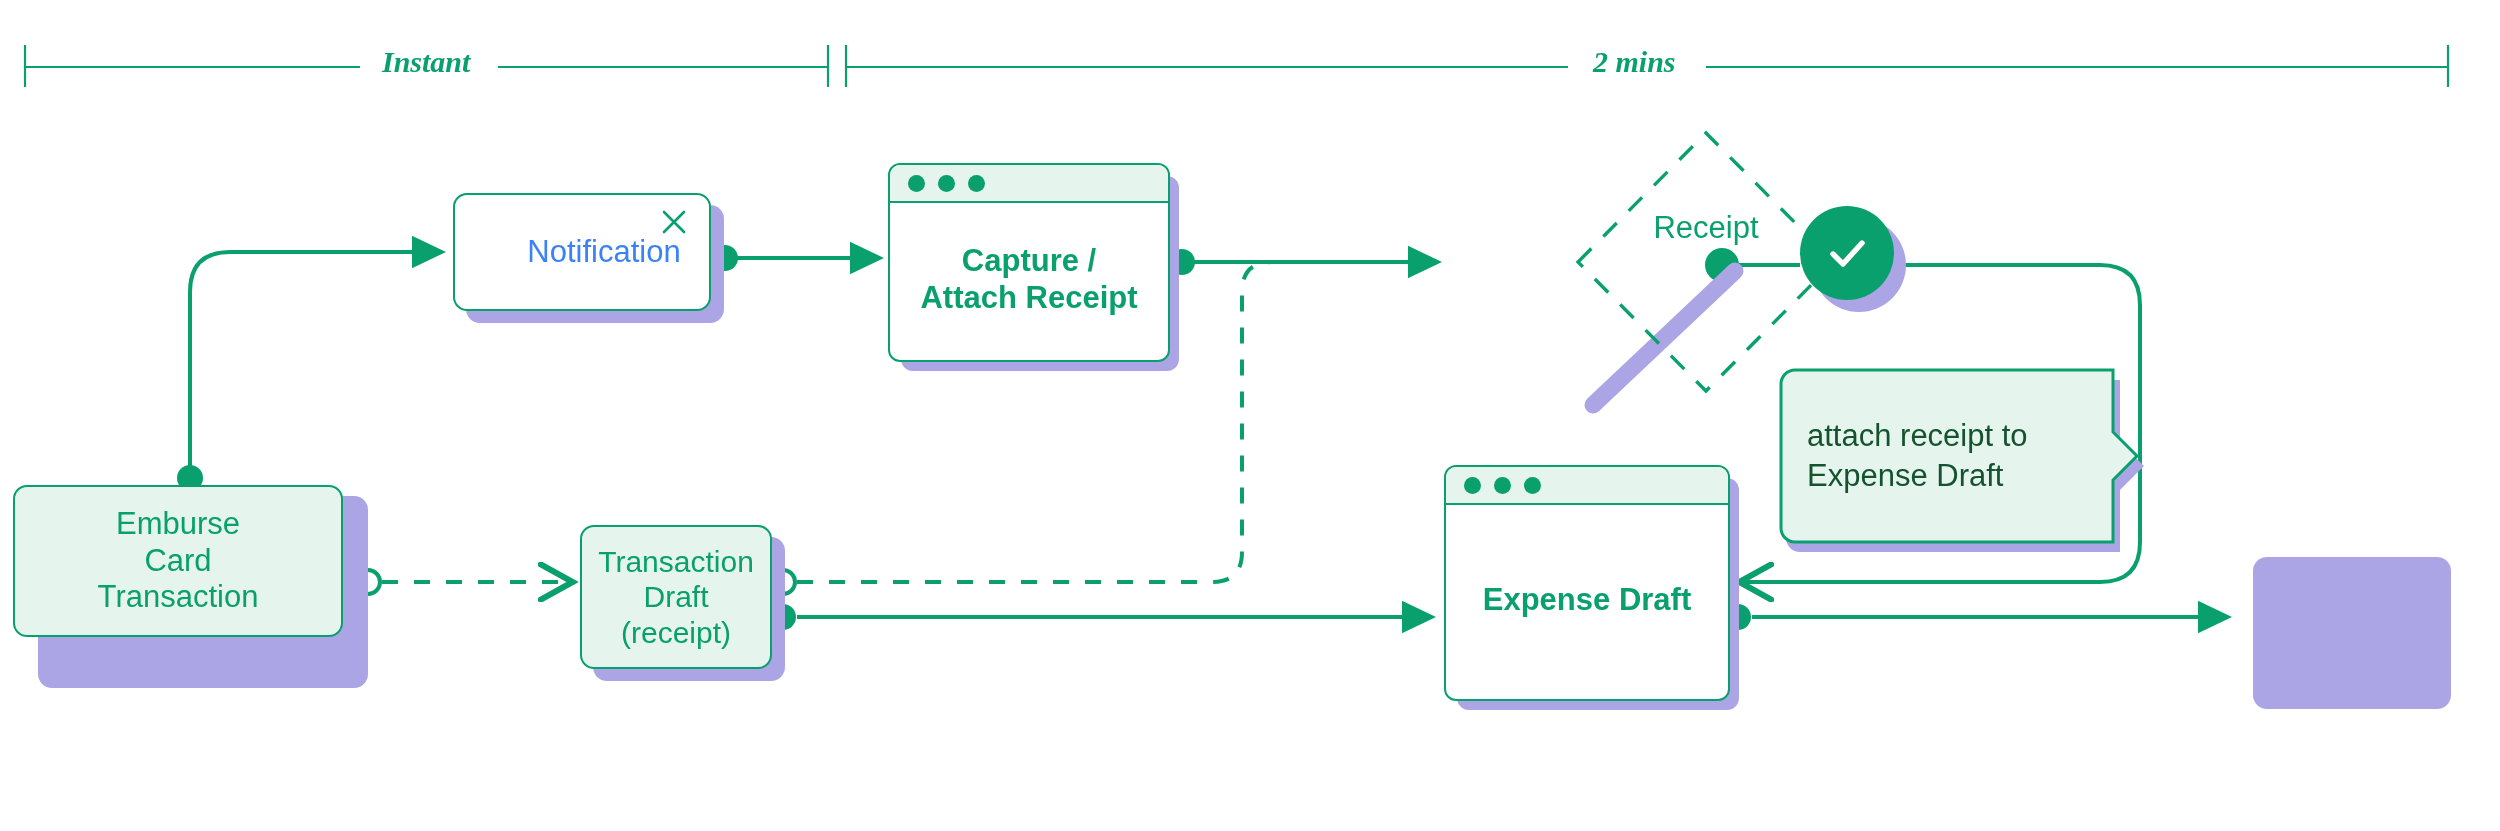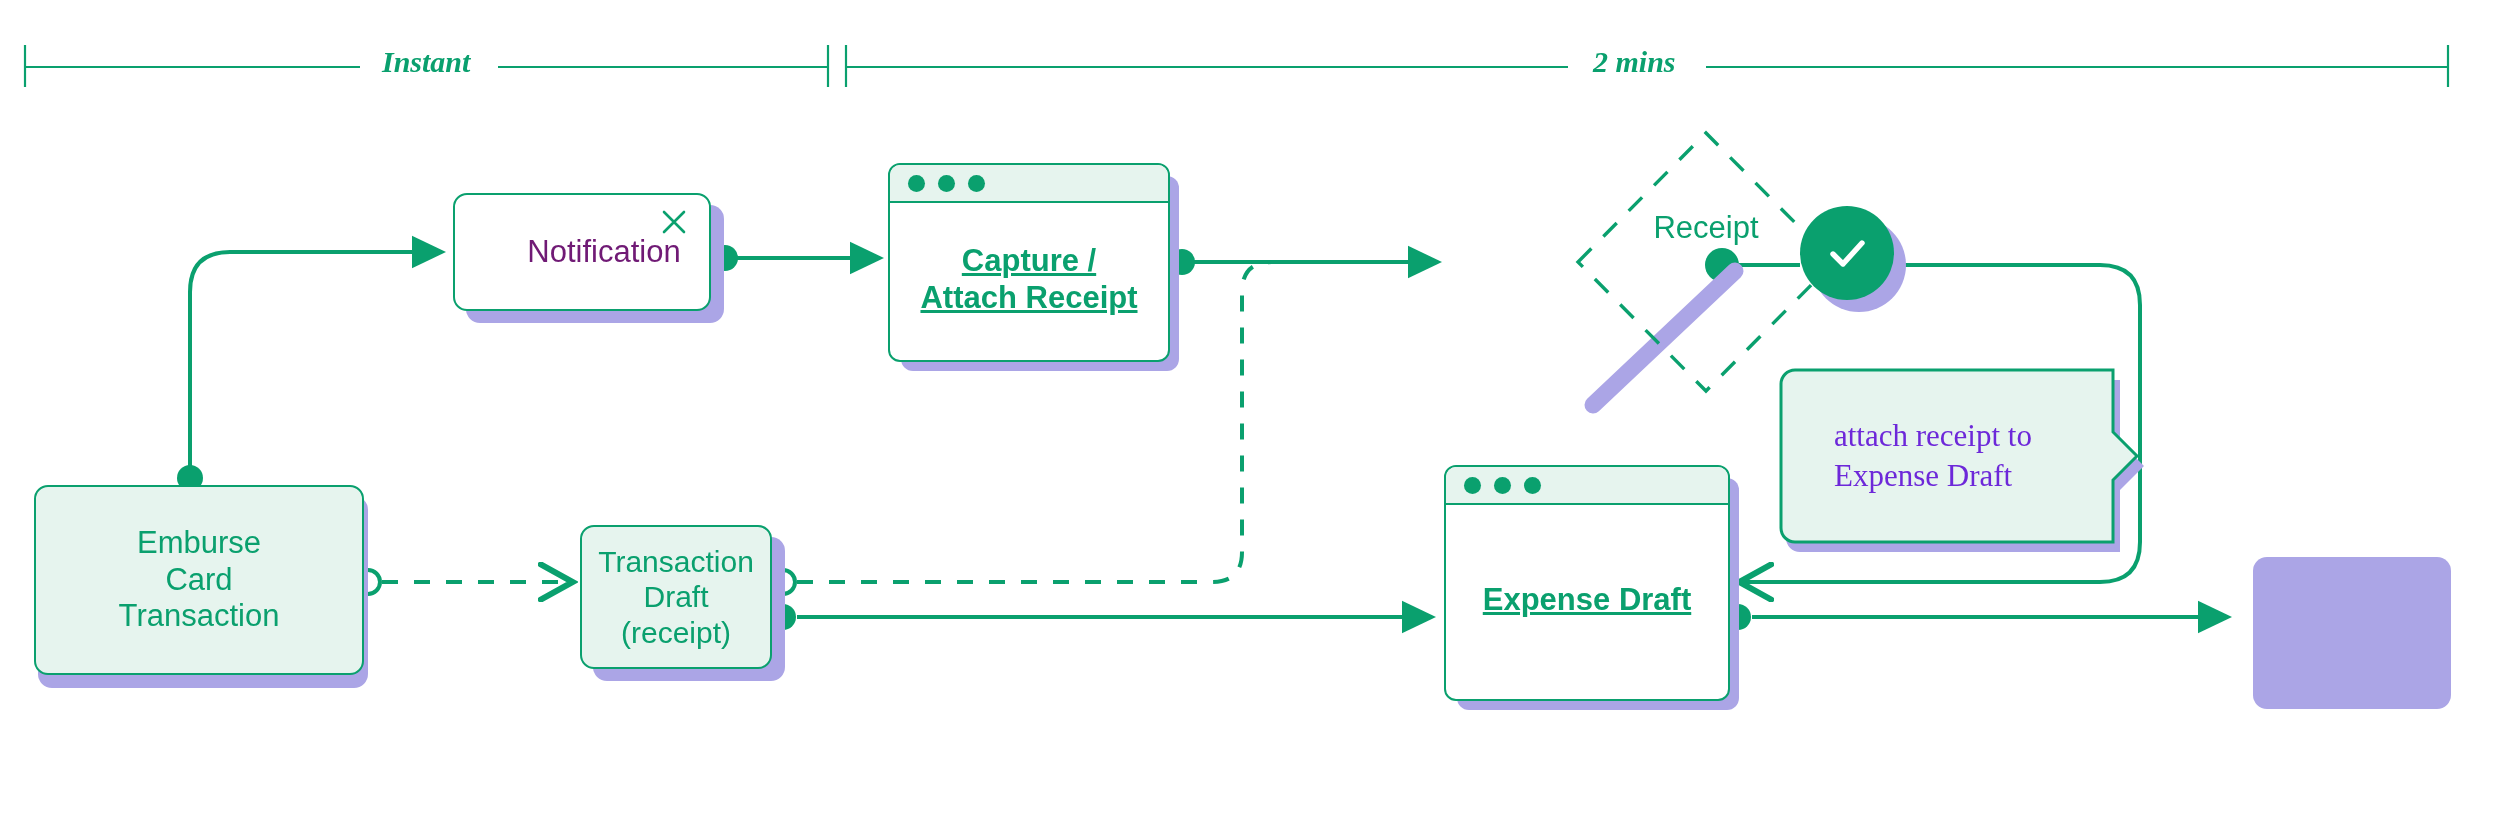--- a/index.html
+++ b/index.html
@@ -5,25 +5,25 @@
   html,body{margin:0;padding:0;background:#ffffff;}
   body{width:2500px;height:831px;font-family:"Liberation Sans",sans-serif;position:relative;overflow:hidden;}
   #stage{position:absolute;inset:0;width:2500px;height:831px;}
   svg.layer{position:absolute;left:0;top:0;width:2500px;height:831px;}
   .phase-label{position:absolute;font-style:italic;font-weight:bold;color:#0aa06e;font-size:30px;white-space:nowrap;font-family:Liberation Serif, serif;}
   .node{position:absolute;box-sizing:border-box;display:flex;align-items:center;justify-content:center;text-align:center;color:#0aa06e;}
   .rounded{border:2.5px solid #0aa06e;border-radius:14px;background:#e6f4ee;font-size:31px;line-height:1.18;}
   .win{border:2.5px solid #0aa06e;background:#ffffff;border-radius:12px;overflow:hidden;display:block;}
   .win .bar{height:38px;background:#e6f4ee;border-bottom:2.5px solid #0aa06e;display:flex;align-items:center;gap:13px;padding-left:18px;box-sizing:border-box;}
   .win .dot{width:17px;height:17px;border-radius:50%;background:#0aa06e;}
-  .win .body{display:flex;align-items:center;justify-content:center;text-align:center;color:#0aa06e;font-weight:bold;font-size:31px;line-height:1.2;text-decoration:underline;}
+  .win .body{display:flex;align-items:center;justify-content:center;text-align:center;color:#0aa06e;font-weight:bold;font-size:31px;line-height:1.2;}
   .notif{border:2.5px solid #0aa06e;background:#ffffff;border-radius:14px;position:absolute;box-sizing:border-box;}
-  .notif .txt{position:absolute;left:0;right:0;top:50%;transform:translateY(-50%);text-align:center;color:#701a75;font-size:31px;margin-left:44px;}
+  .notif .txt{position:absolute;left:0;right:0;top:50%;transform:translateY(-50%);text-align:center;color:#3b82f6;font-size:31px;margin-left:44px;}
   .notif .x{position:absolute;right:22px;top:14px;width:26px;height:26px;}
-  .bubble{position:absolute;border:2.5px solid #0aa06e;background:#e6f4ee;border-radius:14px;box-sizing:border-box;color:#6d28d9;font-size:31px;line-height:1.3;display:flex;align-items:center;padding-left:53px;font-family:Liberation Serif, serif;}
+  .bubble{position:absolute;border:2.5px solid #0aa06e;background:#e6f4ee;border-radius:14px;box-sizing:border-box;color:#14532d;font-size:31px;line-height:1.3;display:flex;align-items:center;padding-left:26px;}
   .shadow{position:absolute;background:#aba5e6;border-radius:14px;}
   .check{position:absolute;border-radius:50%;background:#0aa06e;display:flex;align-items:center;justify-content:center;}
   .diamond-txt{position:absolute;color:#0aa06e;font-size:31px;line-height:1.18;text-align:center;}
 </style>
 </head>
 <body>
 
 <div id="stage">
 
   <div class="phase-label" style="left:382px;top:45px;">Instant</div>
@@ -99,21 +99,21 @@
 
     <g>
       <path d="M1593,405 L1735,271" fill="none" stroke="#aba5e6" stroke-width="17" stroke-linecap="round"></path>
     </g>
     <g>
       <path d="M1578,262 L1706,133 L1834,262 L1706,391 Z" fill="none" stroke="#0aa06e" stroke-width="3.4" stroke-dasharray="19 17"></path>
     </g>
   </svg>
 
   <div class="shadow" style="left:38px;top:496px;width:330px;height:192px;"></div>
-  <div class="node rounded" style="left:34px;top:485px;width:330px;height:190px;">
+  <div class="node rounded" style="left:13px;top:485px;width:330px;height:152px;">
     <div>
       <div>Emburse</div>
       <div>Card</div>
       <div>Transaction</div>
     </div>
   </div>
 
   <div class="shadow" style="left:466px;top:205px;width:258px;height:118px;"></div>
   <div class="notif" style="left:453px;top:193px;width:258px;height:118px;">
     <div class="txt">Notification</div>

